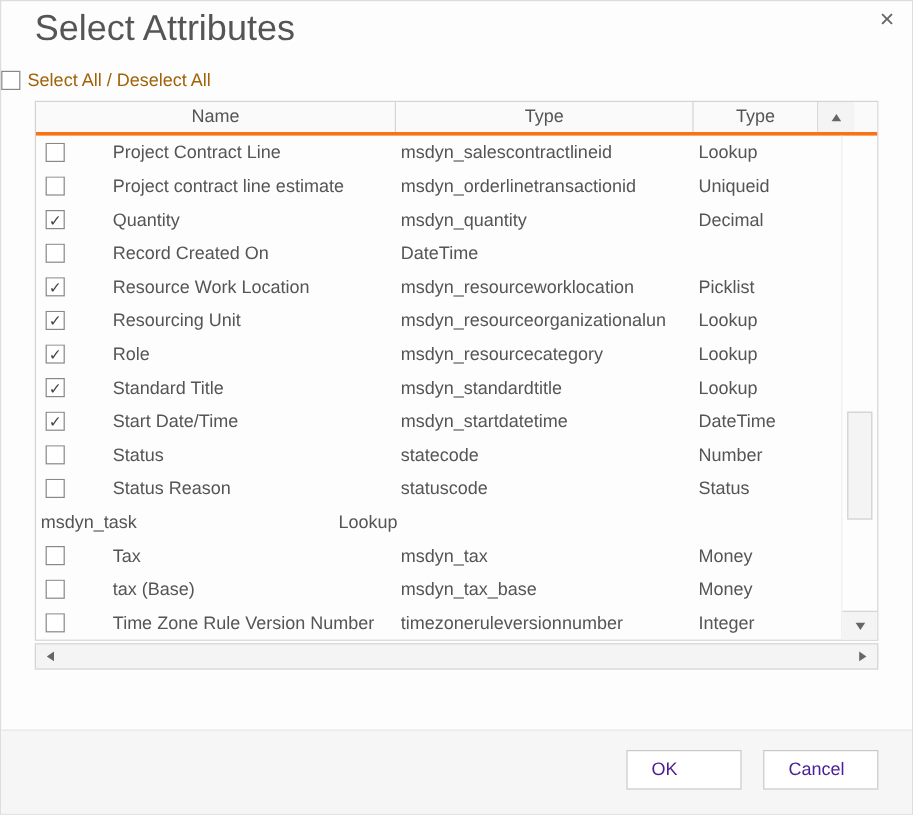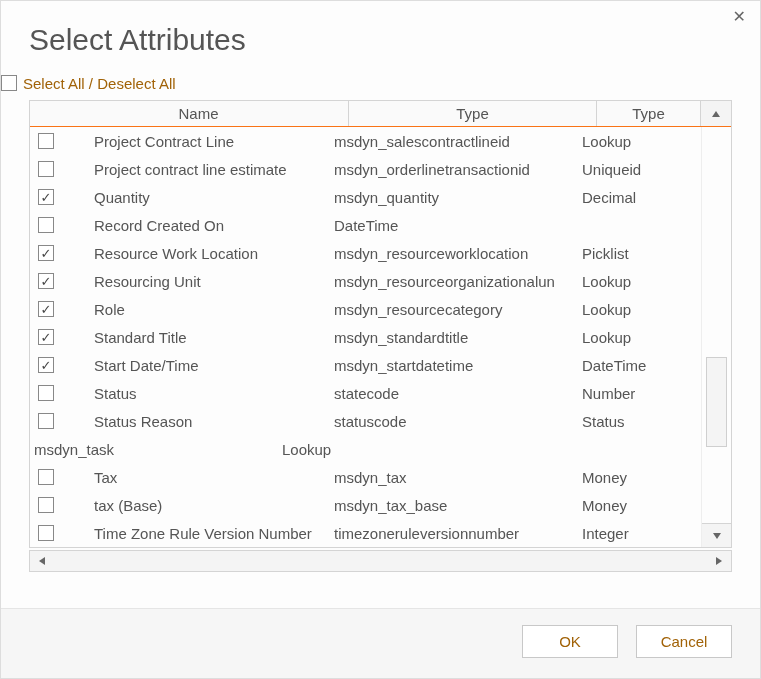--- a/index.html
+++ b/index.html
@@ -27,21 +27,21 @@
     right: 14px;
     font-size: 16px;
     color: #666;
     cursor: pointer;
     font-family: Arial, sans-serif;
   }
   .title {
     font-size: 30px;
     font-weight: 300;
     color: #555;
-    padding: 22px 28px 14px 28px;
+    padding: 6px 28px 14px 28px;
   }
   .selectall-row {
     display: flex;
     justify-content: flex-start;
     padding: 4px 40px 8px 0;
     font-size: 15px;
     color: #a16207;
   }
   .selectall-row .cb {
     margin-right: 6px;
@@ -49,22 +49,21 @@
   .table-wrap {
     margin: 0 28px;
     border: 1px solid #d4d4d4;
     display: flex;
     flex-direction: column;
     position: relative;
   }
   .thead {
     display: flex;
     background: #fafafa;
-    border-bottom: 1px solid #f97316;
-    justify-content: flex-end;
+    border-bottom: 3px solid #f97316;
   }
   .th {
     border-right: 1px solid #d4d4d4;
     padding: 4px 6px;
     font-size: 15px;
     color: #555;
     text-align: center;
     white-space: nowrap;
     overflow: hidden;
   }
@@ -160,25 +159,25 @@
     display: flex;
     justify-content: flex-end;
     gap: 18px;
     border-top: 1px solid #e5e5e5;
     background: #f6f6f6;
   }
   .btn {
     min-width: 96px;
     padding: 7px 20px;
     font-size: 15px;
-    color: #a16207;
+    color: #4c1d95;
     background: #fff;
     border: 1px solid #c8c8c8;
     cursor: pointer;
-    text-align: center;
+    text-align: left;
   }
 </style>
 </head>
 <body>
 
 <div class="dialog">
 
   <div class="close-x">✕</div>
 
   <div class="title">Select Attributes</div>

